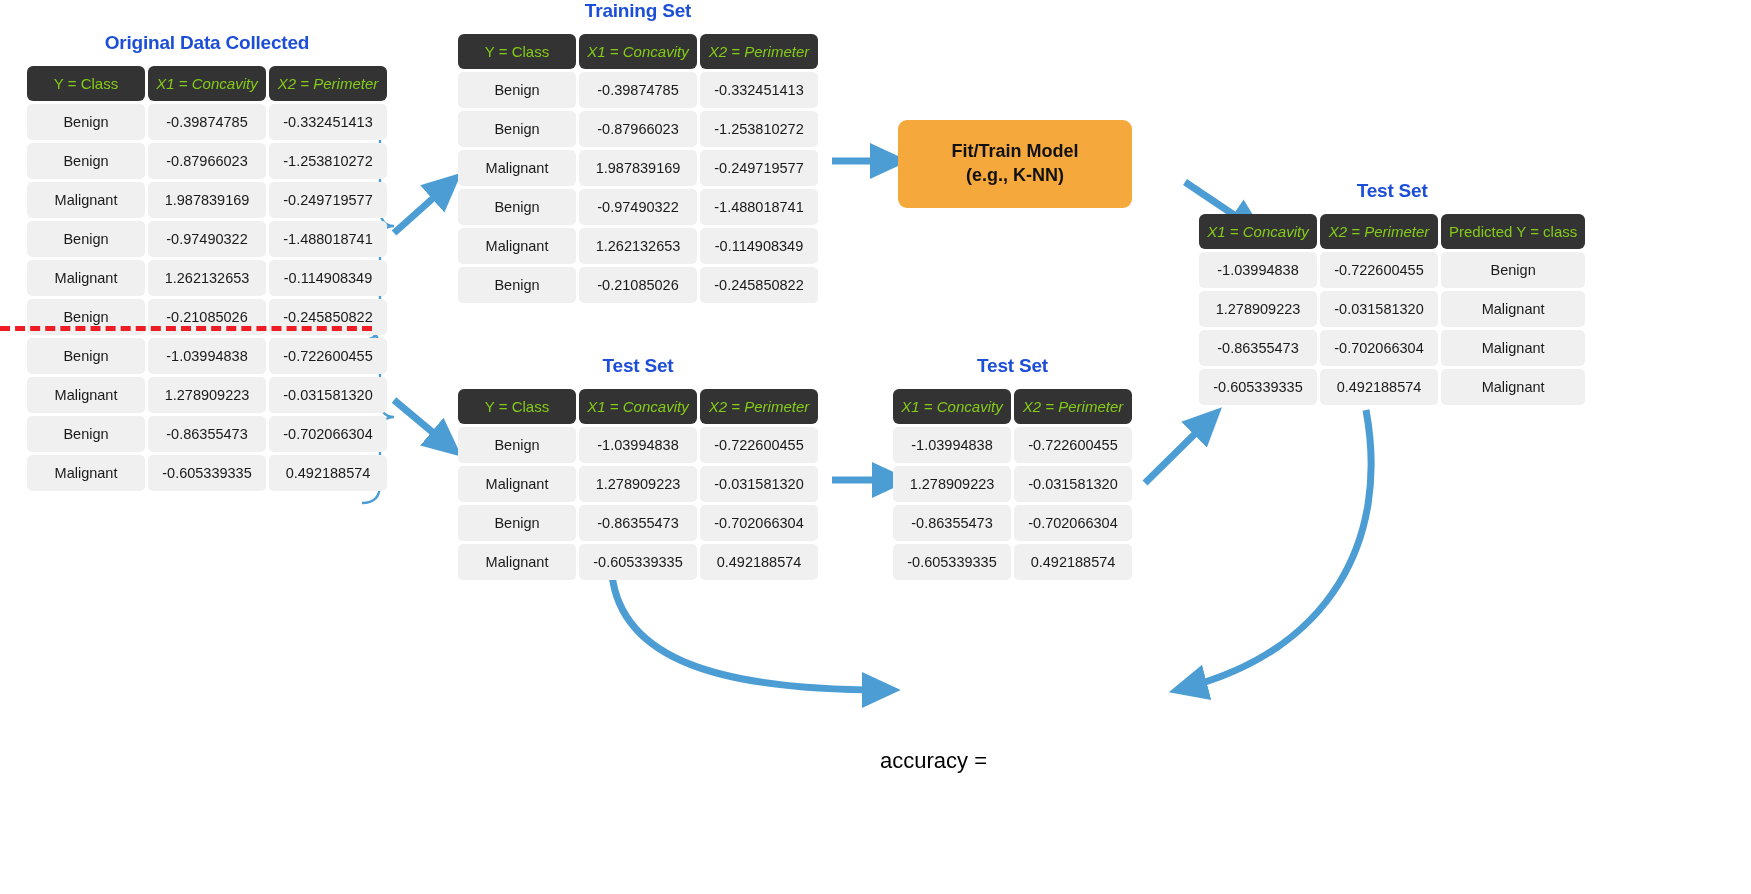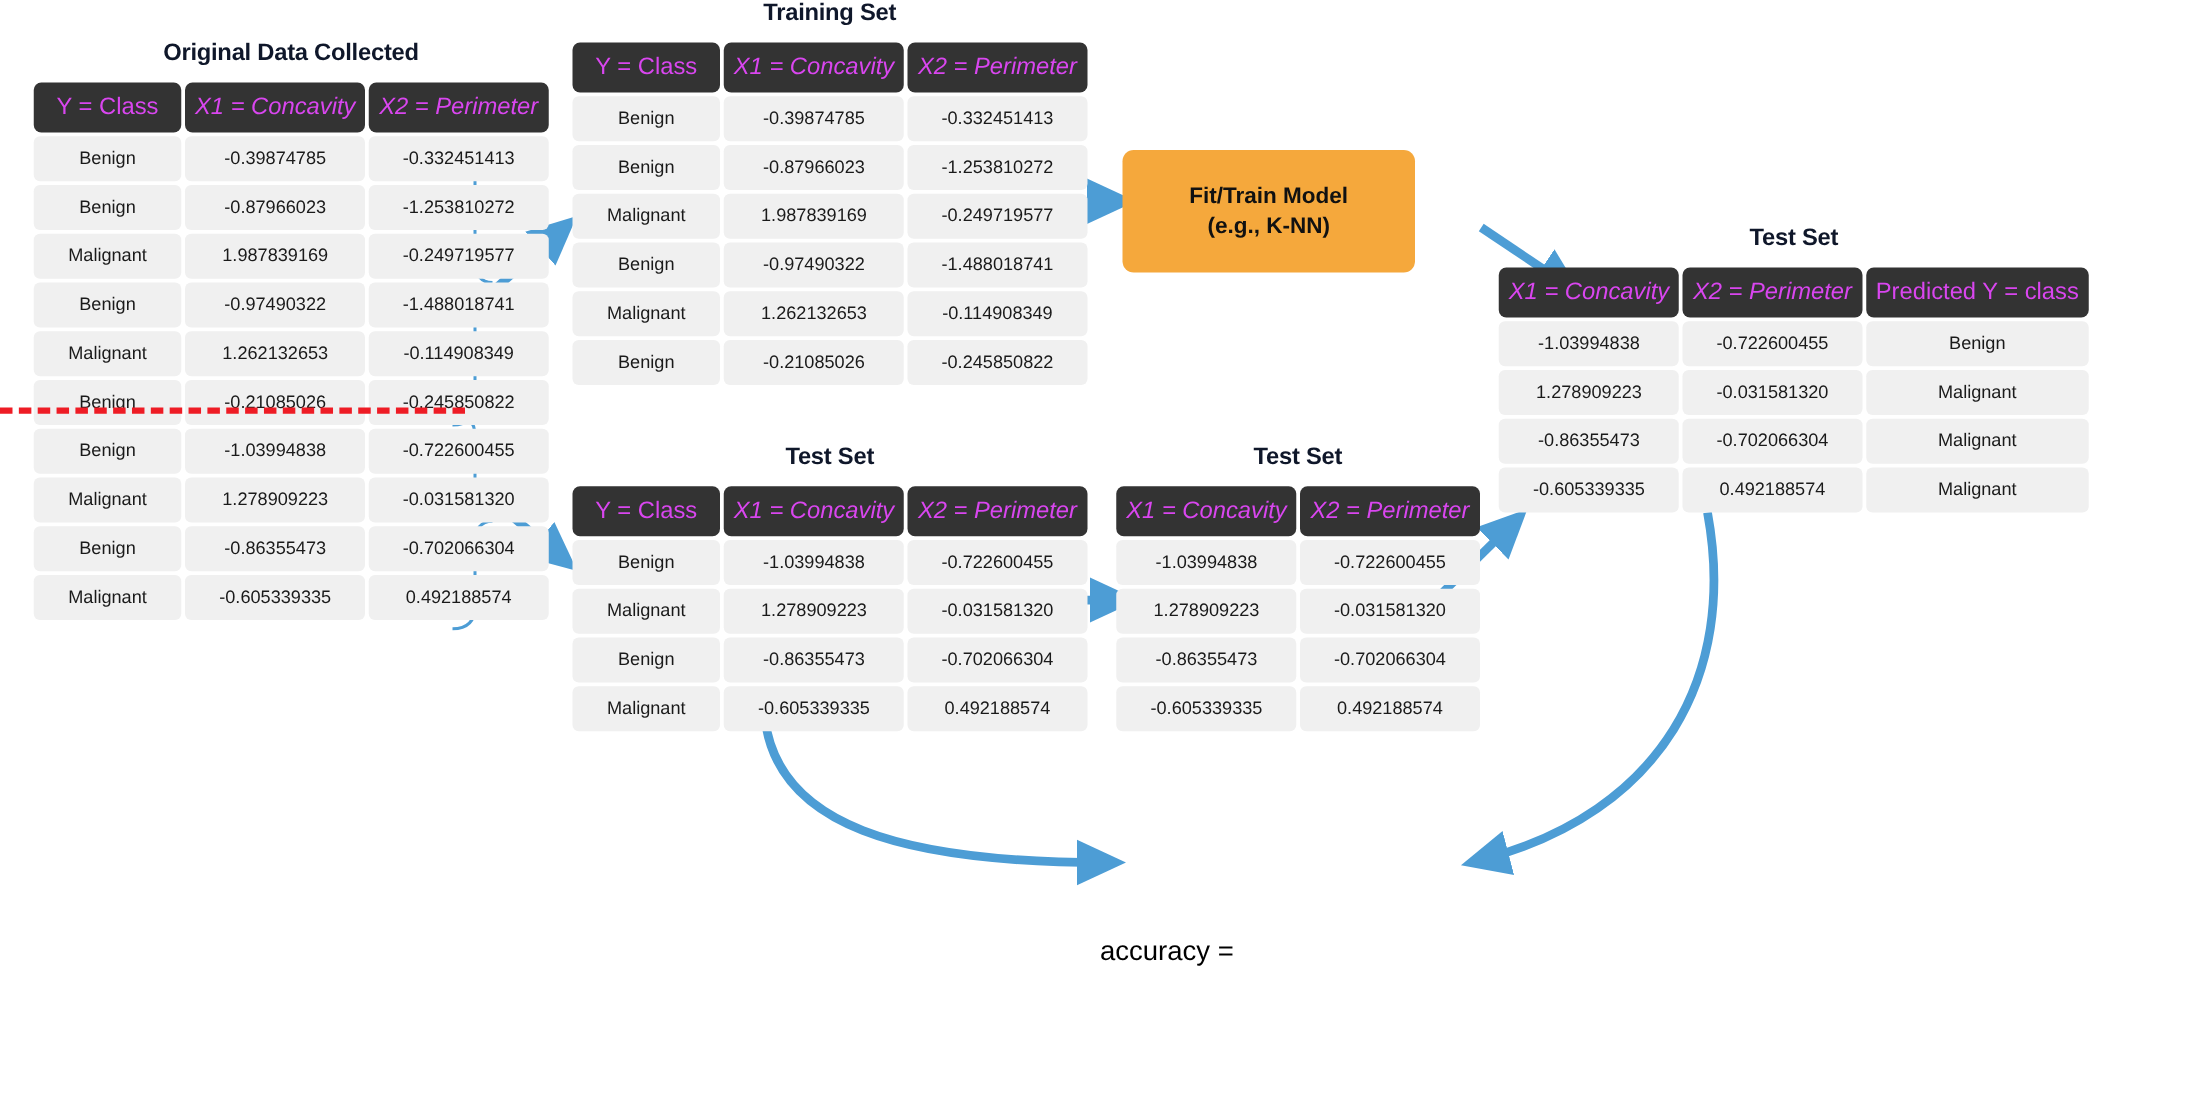--- a/index.html
+++ b/index.html
@@ -20,36 +20,36 @@
     width: 1751px; height: 894px;
     pointer-events: none;
     z-index: 1;
   }
 
   .panel { position: absolute; z-index: 2; }
 
   .panel-title {
     font-weight: bold;
     font-size: 19px;
-    color: #0f172a;
+    color: #1d4ed8;
     text-align: center;
     margin-bottom: 9px;
     letter-spacing: -0.2px;
   }
 
   table.dt {
     border-collapse: separate;
     border-spacing: 3px 3px;
     margin: 0 auto;
   }
   table.dt th {
     background: #333333;
-    color: #d946ef;
+    color: #84cc16;
     font-weight: normal;
-    font-size: 19px;
+    font-size: 15px;
     padding: 9px 8px;
     border-radius: 6px;
     text-align: center;
     white-space: nowrap;
   }
   table.dt td {
     background: #f0f0f0;
     color: #1a1a1a;
     font-size: 14.5px;
     padding: 10px 8px;
@@ -258,21 +258,21 @@
         </tr>
         <tr>
           <td>Benign</td>
           <td>-0.21085026</td>
           <td>-0.245850822</td>
         </tr>
       </tbody>
     </table>
   </div>
 
-  <div class="model-box" style="left:898px; top:120px; width:234px; height:98px;">
+  <div class="model-box" style="left:898px; top:120px; width:234px; height:88px;">
     <div>
       <div>Fit/Train Model</div>
       <div>(e.g., K-NN)</div>
     </div>
   </div>
 
   <div class="panel" style="left:455px; top:355px;">
     <div class="panel-title">Test Set</div>
     <table class="dt">
       <thead>

